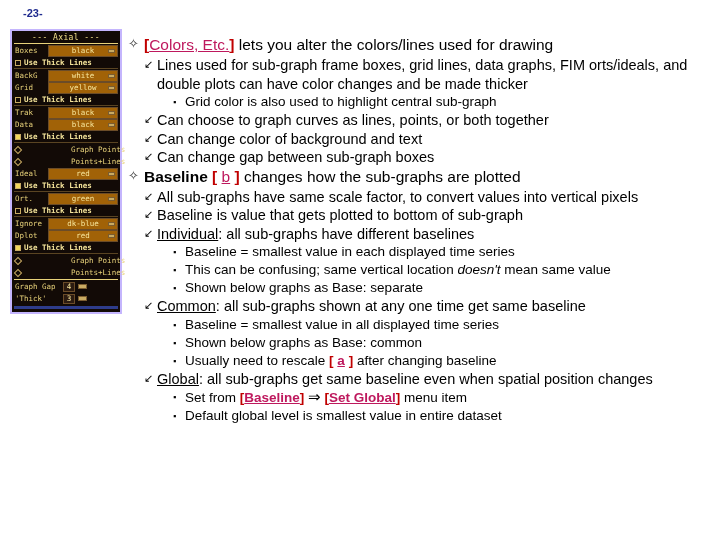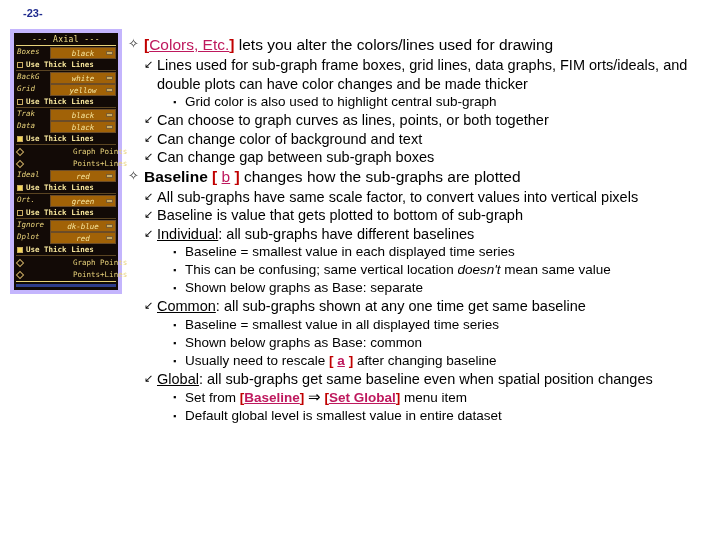--- a/index.html
+++ b/index.html
@@ -27,43 +27,42 @@
     letter-spacing: 0px;
   }
 
   
   #panel {
     position: absolute;
     left: 10px;
     top: 29px;
     width: 112px;
     background: #120a06;
-    border: 4px solid #c4b5fd;
+    border: 2px solid #c4b5fd;
     padding: 1px 2px 3px 2px;
     box-sizing: border-box;
     font-family: "DejaVu Sans Mono", "Liberation Mono", monospace;
     font-size: 8px;
     line-height: 9px;
     color: #f2e08a;
   }
   .pnl-title {
     text-align: center;
     color: #f2e08a;
     font-size: 8px;
     line-height: 11px;
     letter-spacing: 0.4px;
     border-bottom: 1px solid #e8d27a;
     margin-bottom: 1px;
   }
   .pnl-row {
     display: flex;
-    align-items: flex-start;
+    align-items: center;
     height: 11px;
     margin-bottom: 1px;
-    font-style: italic;
   }
   .pnl-lab {
     color: #e8d27a;
     font-size: 7.5px;
     white-space: nowrap;
     padding-left: 1px;
     flex: 0 0 auto;
     width: 33px;
     overflow: hidden;
   }
@@ -345,20 +344,32 @@
       <div class="pnl-radio">
         <span class="dia"></span>
         <span class="txt">Graph Points</span>
       </div>
       <div class="pnl-radio">
         <span class="dia"></span>
         <span class="txt">Points+Lines</span>
       </div>
     </div>
   <div class="pnl-sep"></div>
+  <div id="panel-spinners">
+      <div class="pnl-spin">
+        <span class="lab">Graph Gap</span>
+        <span class="val">4</span>
+        <span class="arw"></span>
+      </div>
+      <div class="pnl-spin">
+        <span class="lab">'Thick'</span>
+        <span class="val">3</span>
+        <span class="arw"></span>
+      </div>
+    </div>
   <div id="panel-bottom-bar"></div>
 </div>
 
 <div id="content">
 
   <div class="li lvl1">
     <span class="bul">✧</span>
     <span class="body"><span class="brk">[</span><span class="lnk">Colors, Etc.</span><span class="brk">]</span><span> lets you alter the colors/lines used for drawing</span></span>
   </div>
 

